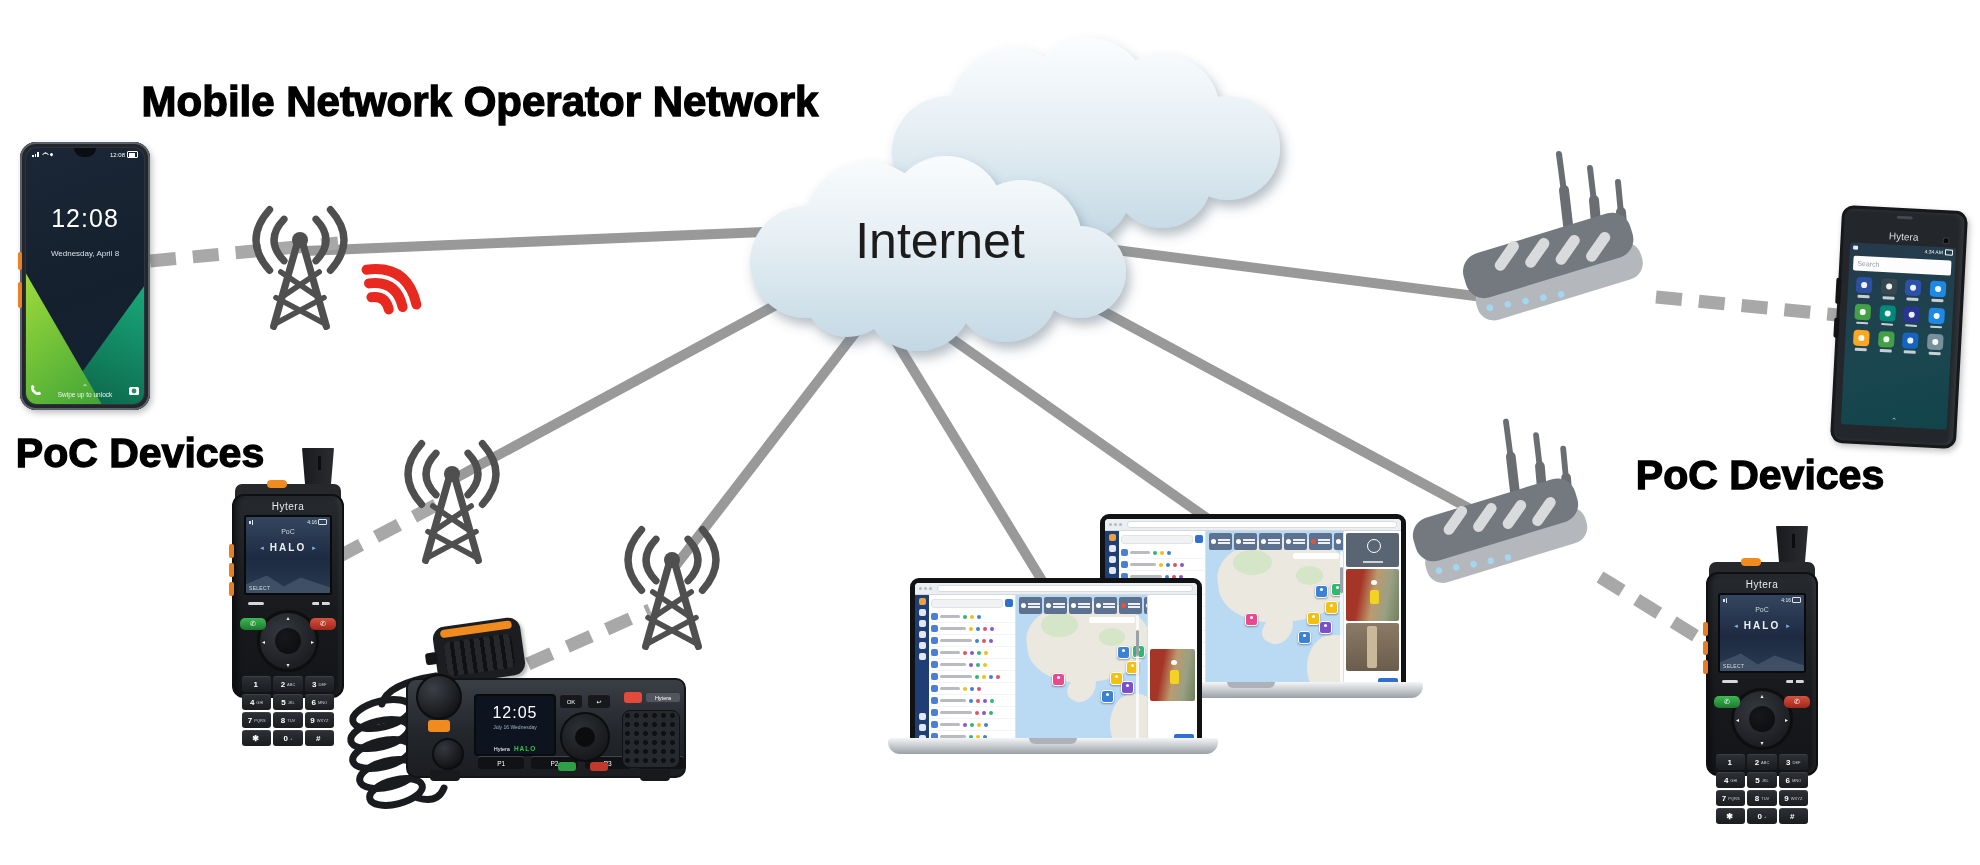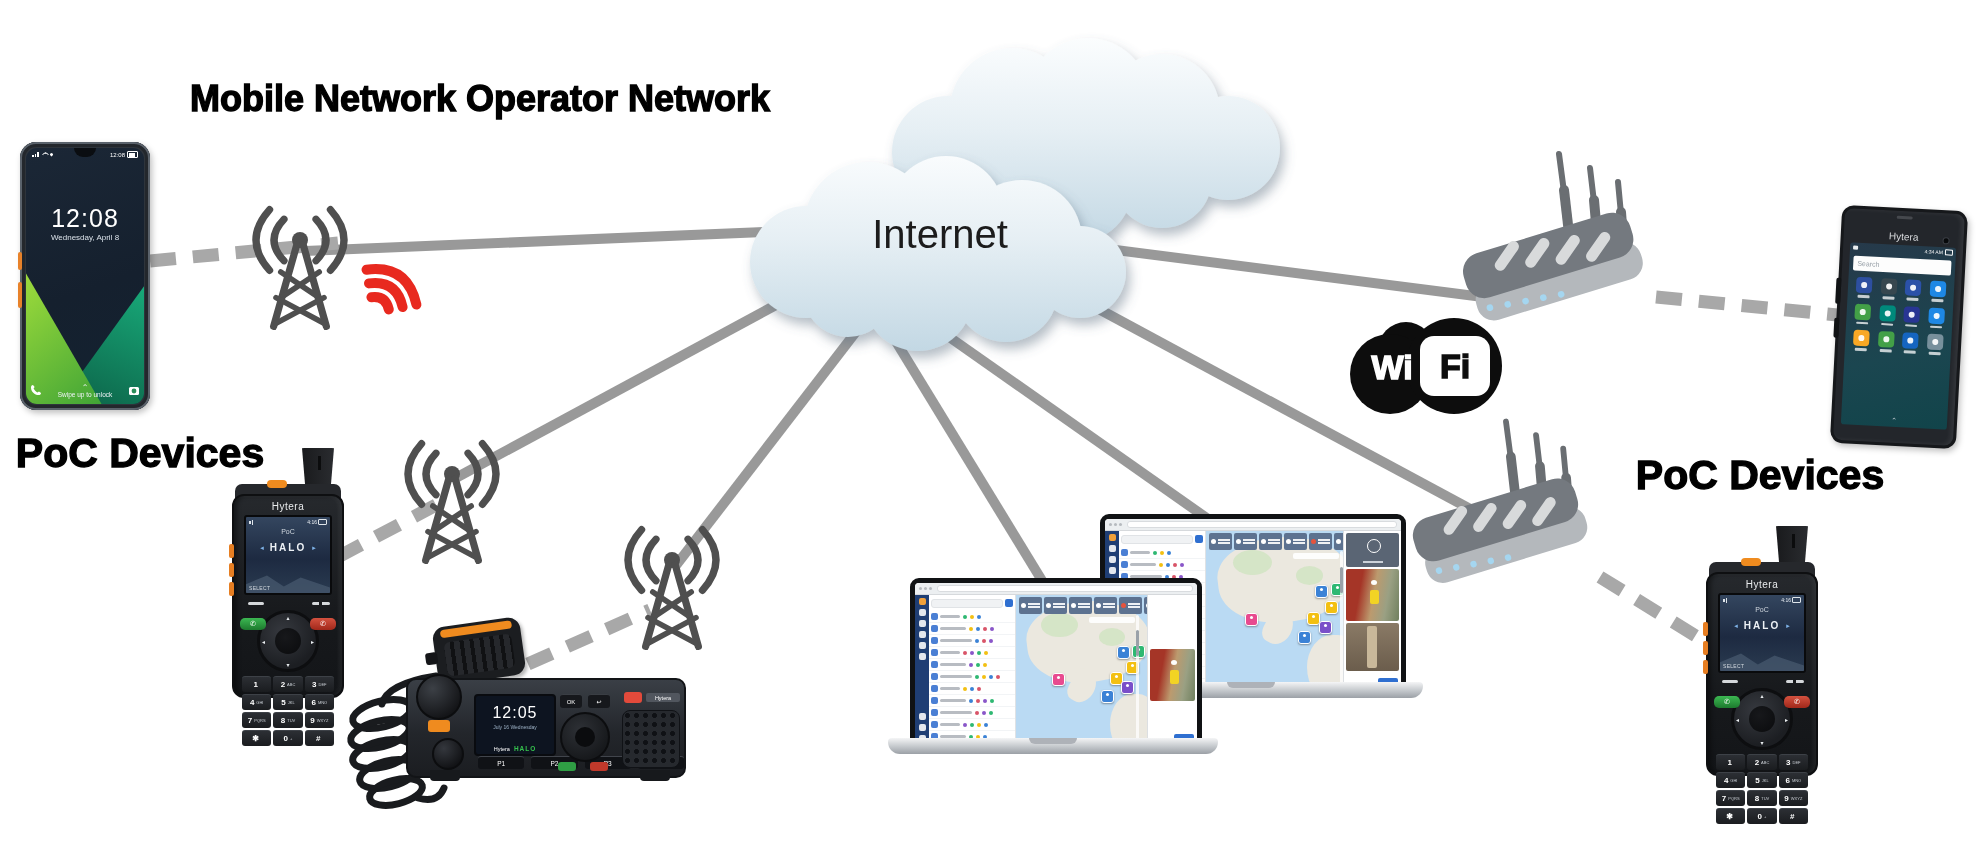--- a/index.html
+++ b/index.html
@@ -40,21 +40,21 @@
   #phone .p-status{position:absolute;top:3px;left:6px;right:6px;display:flex;align-items:center;font-size:6px;color:#fff;}
   #phone .sbars{display:flex;align-items:flex-end;gap:1px;margin-right:2px;}
   #phone .sbars i{display:block;width:1.5px;background:#fff;}
   #phone .wifi-dot{width:4px;height:4px;border:1px solid #fff;border-bottom:none;border-right:none;border-radius:4px 0 0 0;transform:rotate(45deg);margin:0 2px;}
   #phone .pin-dot{width:3px;height:3px;background:#fff;border-radius:50% 50% 50% 0;transform:rotate(-45deg);}
   #phone .p-status .right{margin-left:auto;display:flex;align-items:center;gap:2px;}
   #phone .batt{width:9px;height:5px;border:1px solid #fff;border-radius:1px;position:relative;}
   #phone .batt i{position:absolute;left:0.5px;top:0.5px;bottom:0.5px;width:6px;background:#fff;display:block;}
   #phone .clock{position:absolute;top:56px;left:0;right:0;text-align:center;color:#fff;}
   #phone .clock .t{font-size:25px;font-weight:400;letter-spacing:1px;}
-  #phone .clock .d{font-size:8px;color:#d9e0e8;margin-top:0;}
+  #phone .clock .d{font-size:8px;color:#d9e0e8;margin-top:16px;}
   #phone .p-bottom{position:absolute;bottom:6px;left:8px;right:8px;text-align:center;color:#eef2f5;font-size:6.5px;}
   #phone .p-bottom .chev{font-size:8px;line-height:6px;}
   #phone .corner{position:absolute;bottom:8px;width:12px;height:12px;}
   
   .hradio{position:absolute;width:112px;height:250px;}
   .hradio .ant{position:absolute;right:6px;top:0;width:40px;height:48px;background:linear-gradient(90deg,#17181a,#2c2e32);
                clip-path:polygon(10% 0,90% 0,80% 100%,20% 100%);border-radius:6px;}
   .hradio .ant i{position:absolute;left:50%;top:8px;width:3px;height:14px;background:#0b0c0d;display:block;}
   .hradio .topbar{position:absolute;left:3px;right:3px;top:36px;height:16px;background:#26282c;border-radius:7px 7px 2px 2px;}
   .hradio .topbar .obtn{position:absolute;left:30%;top:-4px;width:20px;height:8px;background:#ef8b1f;border-radius:4px;}
@@ -315,36 +315,27 @@
         <circle cx="868" cy="226" r="64"></circle>
         <circle cx="946" cy="214" r="58"></circle>
       <circle cx="1022" cy="240" r="60"></circle>
         <circle cx="1080" cy="272" r="46"></circle>
         <circle cx="1006" cy="290" r="52"></circle>
       <circle cx="918" cy="296" r="55"></circle>
         <circle cx="848" cy="292" r="45"></circle>
     </g>
   </svg>
 
-  <div class="cloud-label" style="left:790px;top:212px;width:300px;font-size:40px;">Internet</div>
-
-  <div class="h-label" style="left:100px;top:78px;width:760px;font-size:36px;">Mobile Network Operator Network</div>
+  <div class="cloud-label" style="left:790px;top:212px;width:300px;font-size:50px;">Internet</div>
+
+  <div class="h-label" style="left:100px;top:78px;width:760px;font-size:42px;">Mobile Network Operator Network</div>
   <div class="h-label" style="left:0px;top:430px;width:280px;font-size:41px;">PoC Devices</div>
   <div class="h-label" style="left:1620px;top:452px;width:280px;font-size:41px;">PoC Devices</div>
 
 
-  <div id="wifi-logo">
-    <div class="c3"></div>
-    <div class="c1"></div>
-    <div class="c2"></div>
-    <div class="wi">Wi</div>
-    <div class="fibox">
-      <span class="fi">Fi</span>
-    </div>
-  </div>
 
   <div id="phone">
     <span class="orange-nub" style="top:110px;height:18px;"></span>
     <span class="orange-nub" style="top:140px;height:26px;"></span>
     <div class="screen">
       <div class="facet-teal"></div>
       <div class="facet-green"></div>
       <div class="notch"></div>
       <div class="p-status">
         <span class="sbars">

